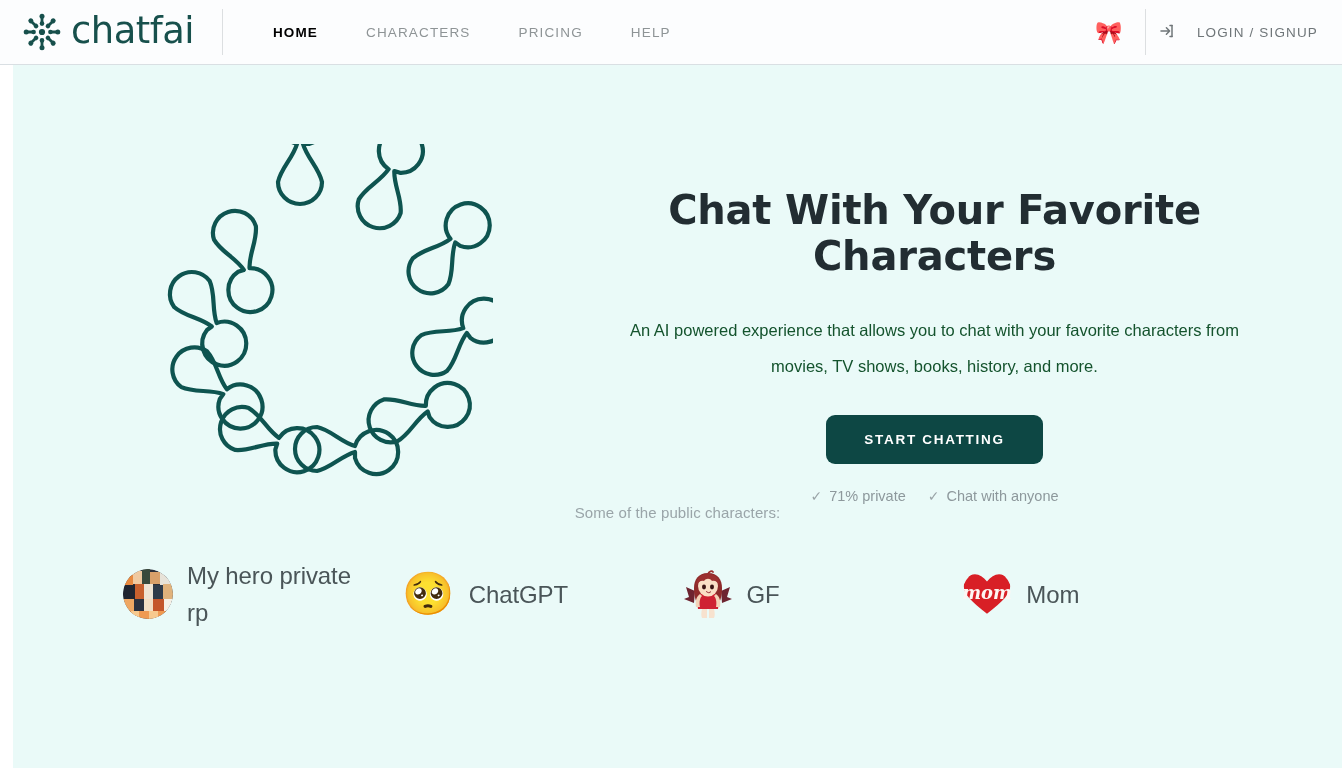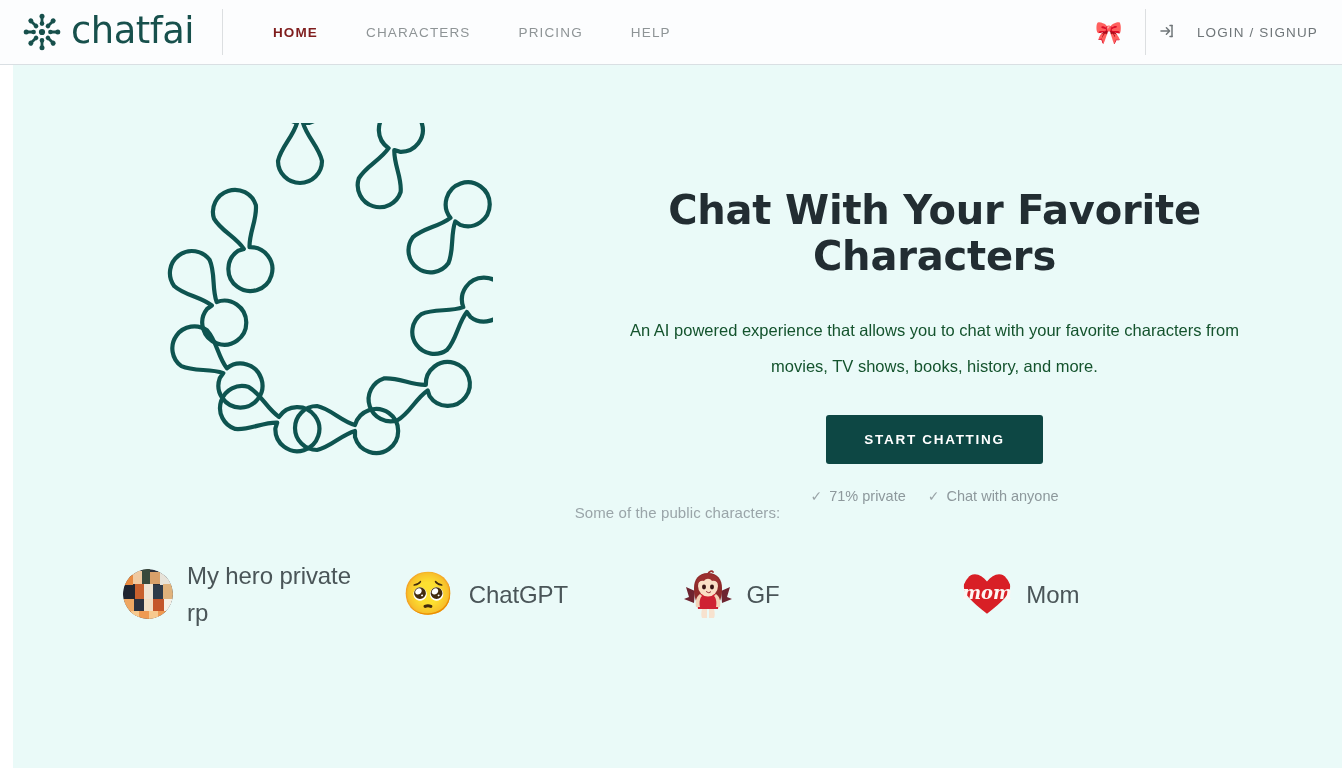--- a/index.html
+++ b/index.html
@@ -72,21 +72,21 @@
 
   .nav-item {
     font-size: 13.5px;
     letter-spacing: 1.15px;
     font-weight: 500;
     color: #8e9496;
     padding: 6px 24px;
     cursor: pointer;
     white-space: nowrap;
   }
-  .nav-item.is-active { color: #7f1d1d; font-weight: 600; }
+  .nav-item.is-active { color: #000000; font-weight: 600; }
 
   .header-right {
     margin-left: auto;
     display: flex;
     align-items: center;
     gap: 0;
     flex: 0 0 auto;
   }
 
   .ribbon-badge {
@@ -130,21 +130,21 @@
   .hero-bg {
     width: 1329px;
     height: 703px;
     background: #eafaf8;
     position: relative;
     overflow: hidden;
   }
 
   .hero {
     display: flex;
-    align-items: flex-start;
+    align-items: flex-end;
     padding: 40px 8px 0 0;
   }
 
   .hero-art {
     width: 580px;
     display: flex;
     justify-content: center;
     padding-top: 18px;
     flex: 0 0 auto;
   }
@@ -180,21 +180,21 @@
   .cta-button {
     display: inline-block;
     background: #0d4744;
     color: #ffffff;
     border: none;
     font-family: "Liberation Sans", sans-serif;
     font-size: 13.5px;
     font-weight: 700;
     letter-spacing: 1.7px;
     padding: 17px 38px;
-    border-radius: 3px;
+    border-radius: 9px;
     cursor: pointer;
   }
 
   .trust-row {
     margin-top: 24px;
     display: flex;
     justify-content: center;
     align-items: center;
     gap: 22px;
     font-size: 14.5px;

